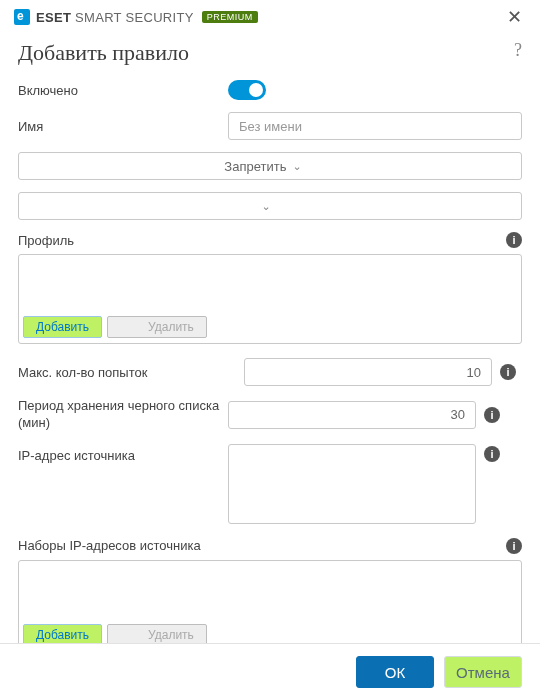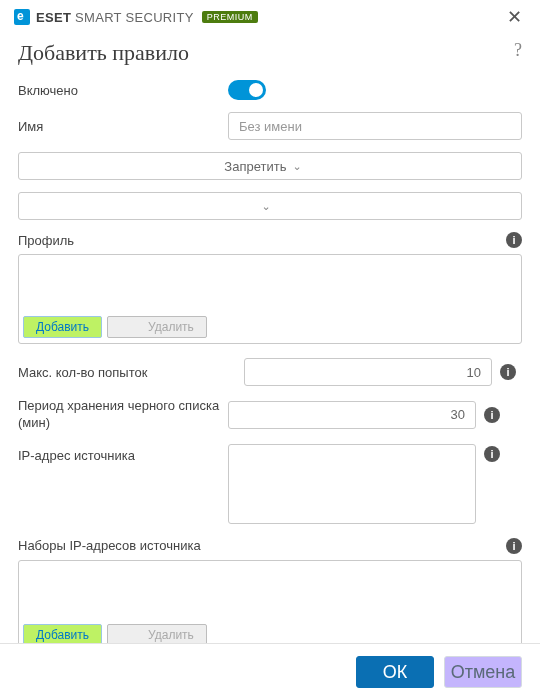--- a/index.html
+++ b/index.html
@@ -174,26 +174,26 @@
     padding: 12px 18px;
     display: flex;
     justify-content: flex-end;
     gap: 10px;
     background: #fff;
   }
   .btn {
     min-width: 78px;
     height: 32px;
     border-radius: 3px;
-    font-size: 18px;
+    font-size: 15px;
     cursor: pointer;
     border: 1px solid transparent;
   }
   .btn-primary { background: #0a6fb3; color: #fff; border-color: #0a6fb3; }
-  .btn-secondary { background: #c4b5fd; color: #5a6a78; border-color: #d5dbe0; }
+  .btn-secondary { background: #bef264; color: #5a6a78; border-color: #d5dbe0; }
   .short-control { flex: 0 0 248px; }
 </style>
 </head>
 <body>
 
 <div class="titlebar">
   <div class="brand">
     <div class="brand-logo"></div>
     <span class="brand-text">
       <span class="brand-bold">ESET</span>

